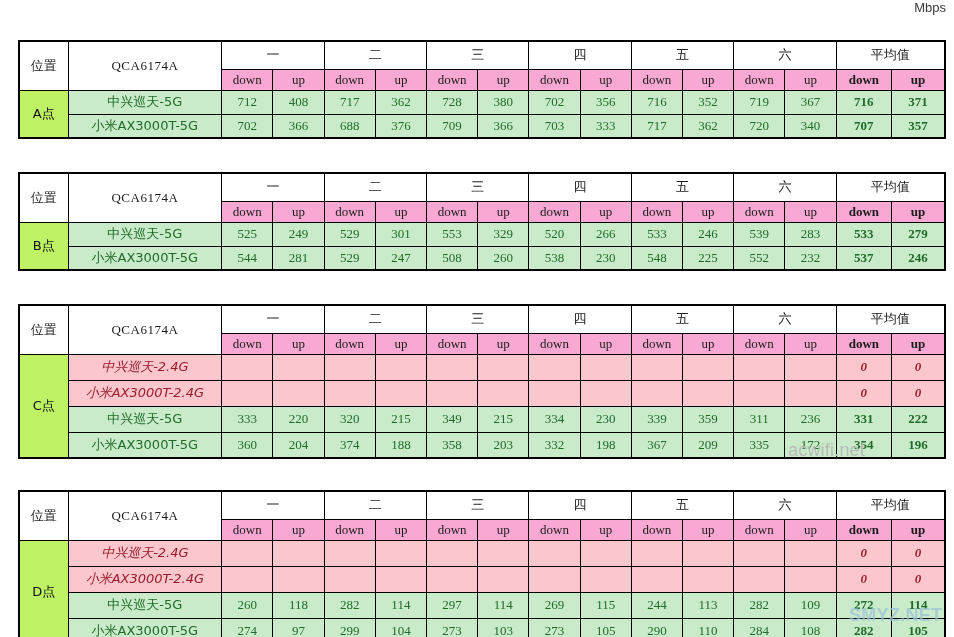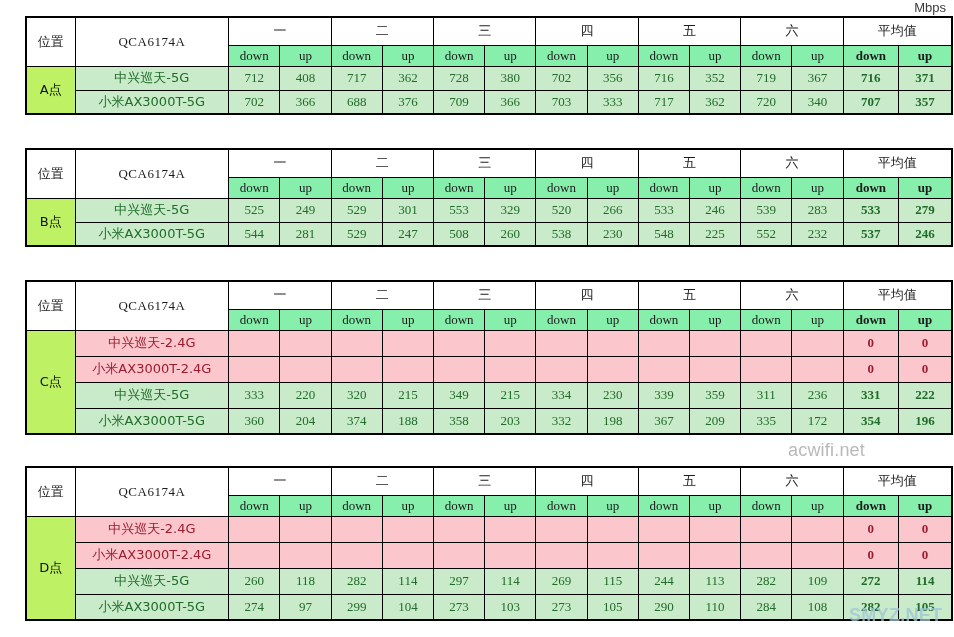--- a/index.html
+++ b/index.html
@@ -27,23 +27,24 @@
     right: 8px;
     top: 0px;
     font-family: "Liberation Sans", sans-serif;
     font-size: 13px;
     color: #3a3a3a;
     letter-spacing: 0px;
   }
 
   .tbl-wrap {
     position: absolute;
-    left: 25px;
+    left: 18px;
     width: 928px;
     box-sizing: border-box;
+    margin-top: 24px;
   }
 
   table.grid {
     border-collapse: collapse;
     width: 928px;
     table-layout: fixed;
     border: 2px solid #000;
     background: #fff;
   }
   table.grid td {
@@ -92,38 +93,39 @@
     color: #111;
   }
   td.avghdr {
     font-family: "DejaVu Sans", sans-serif;
     font-size: 13px;
     background: #fff;
     color: #111;
   }
   td.subhdr {
     font-size: 11px;
-    background: #86efac;
+    background: #f9a8d4;
     color: #111;
     font-family: "Liberation Serif", serif;
   }
   td.subhdr.bold {
     font-weight: bold;
   }
 
   tr.row-green td { background: #c9ebc9; }
   tr.row-pink  td { background: #fbc6cc; }
 
   tr.row-green td.device,
   tr.row-green td.val {
     color: #1f6b2a;
   }
   tr.row-pink td.device,
   tr.row-pink td.val {
     color: #9b1c2e;
+    font-style: italic;
   }
 
   td.device {
     font-family: "DejaVu Sans", sans-serif;
     font-size: 13px;
   }
   td.val {
     font-size: 13px;
     font-family: "Liberation Serif", serif;
   }

